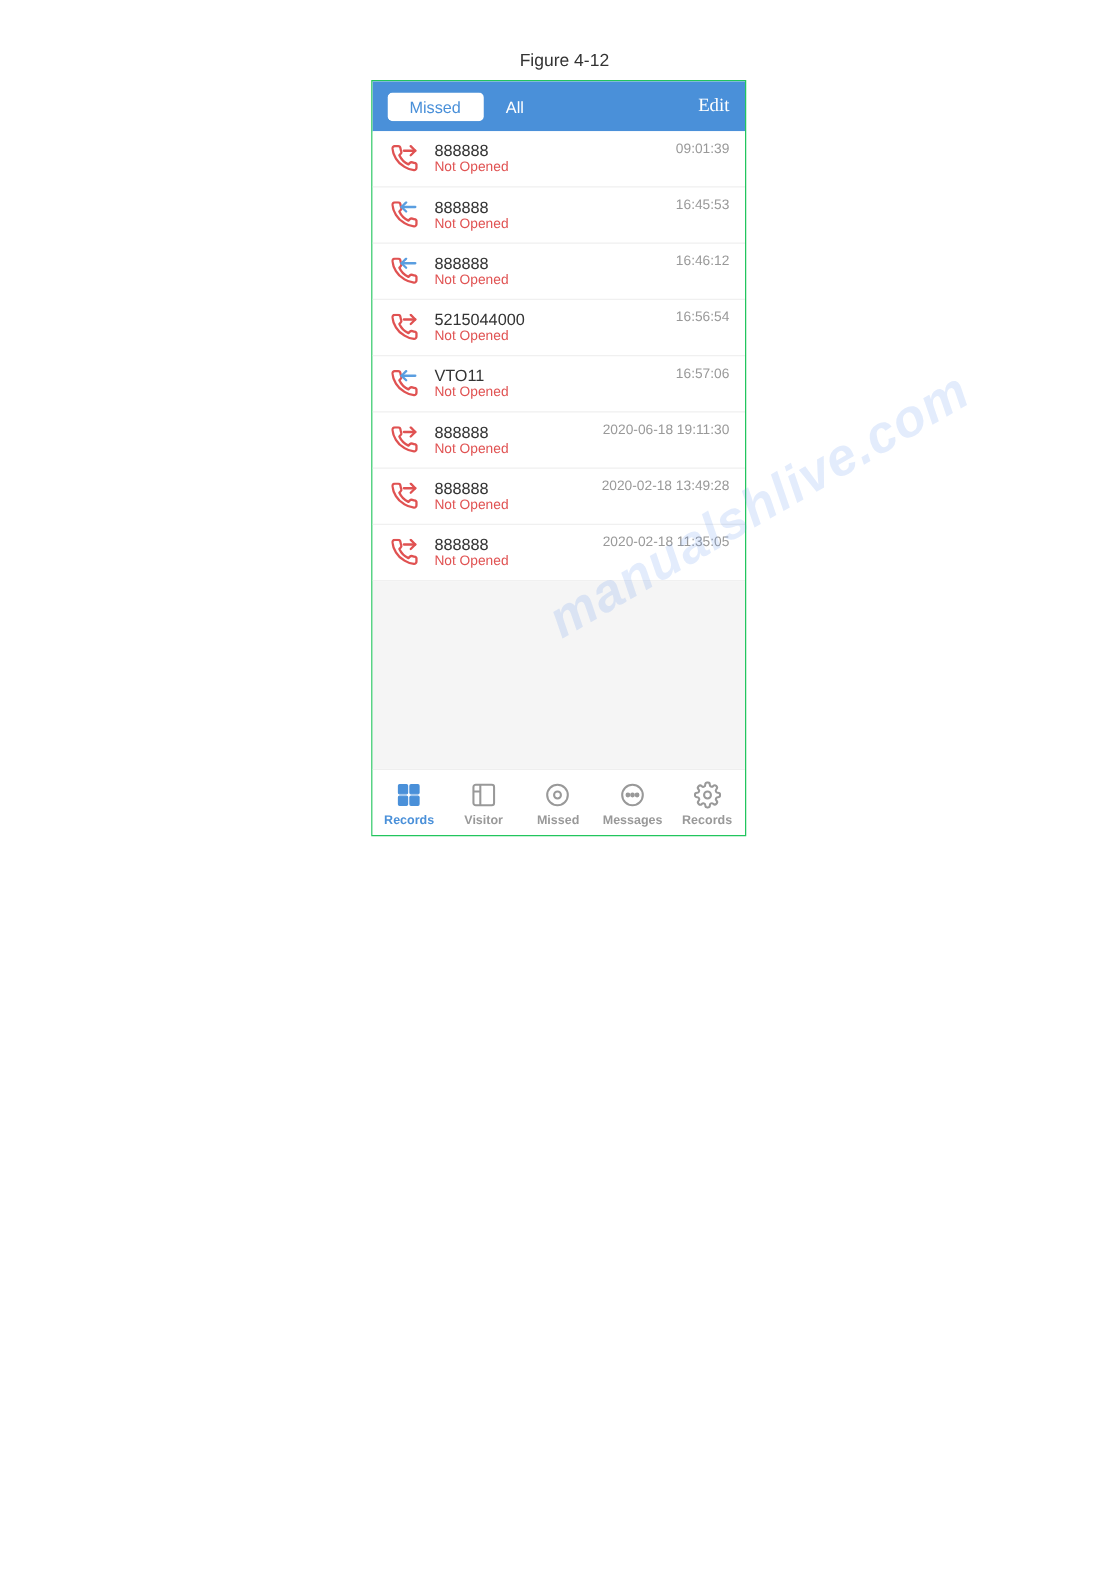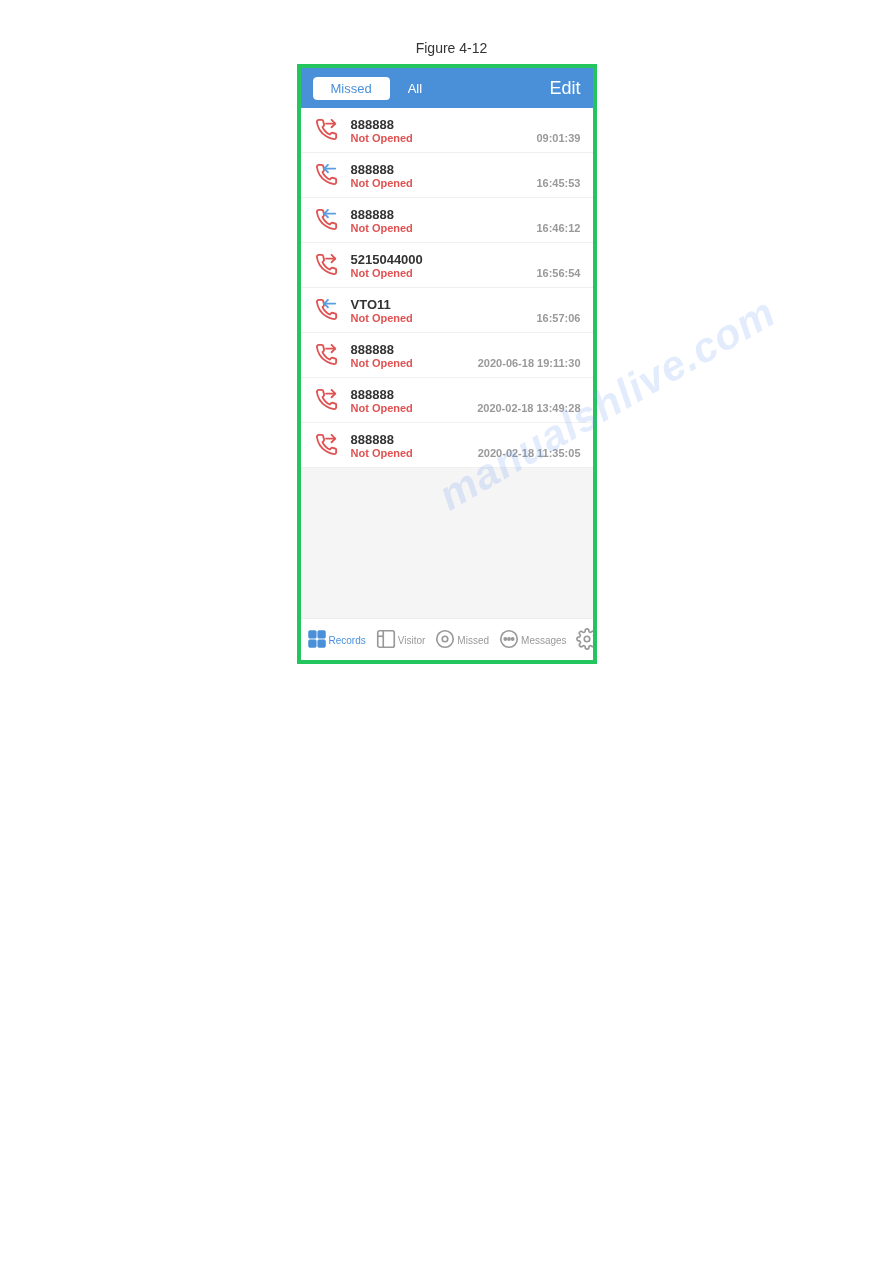--- a/index.html
+++ b/index.html
@@ -16,21 +16,21 @@
     .figure-label {
       font-size: 14px;
       color: #333;
       margin-bottom: 8px;
       text-align: center;
       padding-left: 10px;
     }
 
     .phone-container {
       width: 300px;
-      border: 4px solid #22c55e;
+      border: 1px solid #22c55e;
       background: #fff;
       overflow: hidden;
     }
 
     .top-bar {
       background: #4a90d9;
       display: flex;
       align-items: center;
       justify-content: space-between;
       padding: 6px 12px;
@@ -57,36 +57,36 @@
       border-radius: 4px;
     }
 
     .tab-btn.inactive {
       background: transparent;
       color: #fff;
     }
 
     .edit-btn {
       color: #fff;
-      font-size: 18px;
+      font-size: 15px;
       background: none;
       border: none;
       cursor: pointer;
+      font-family: Liberation Serif, serif;
     }
 
     .call-list {
       background: #fff;
     }
 
     .call-item {
       display: flex;
-      align-items: flex-end;
+      align-items: flex-start;
       padding: 8px 12px;
       border-bottom: 1px solid #f0f0f0;
-      font-weight: bold;
     }
 
     .call-icon {
       width: 28px;
       height: 28px;
       margin-right: 10px;
       flex-shrink: 0;
       display: flex;
       align-items: center;
       justify-content: center;
@@ -126,24 +126,25 @@
 
     .bottom-nav {
       display: flex;
       border-top: 1px solid #eee;
       background: #fff;
     }
 
     .nav-item {
       flex: 1;
       display: flex;
-      flex-direction: row;
+      flex-direction: column;
       align-items: center;
       padding: 8px 4px 6px;
       cursor: pointer;
+      font-weight: bold;
     }
 
     .nav-icon {
       width: 24px;
       height: 24px;
       margin-bottom: 3px;
       display: flex;
       align-items: center;
       justify-content: center;
     }

